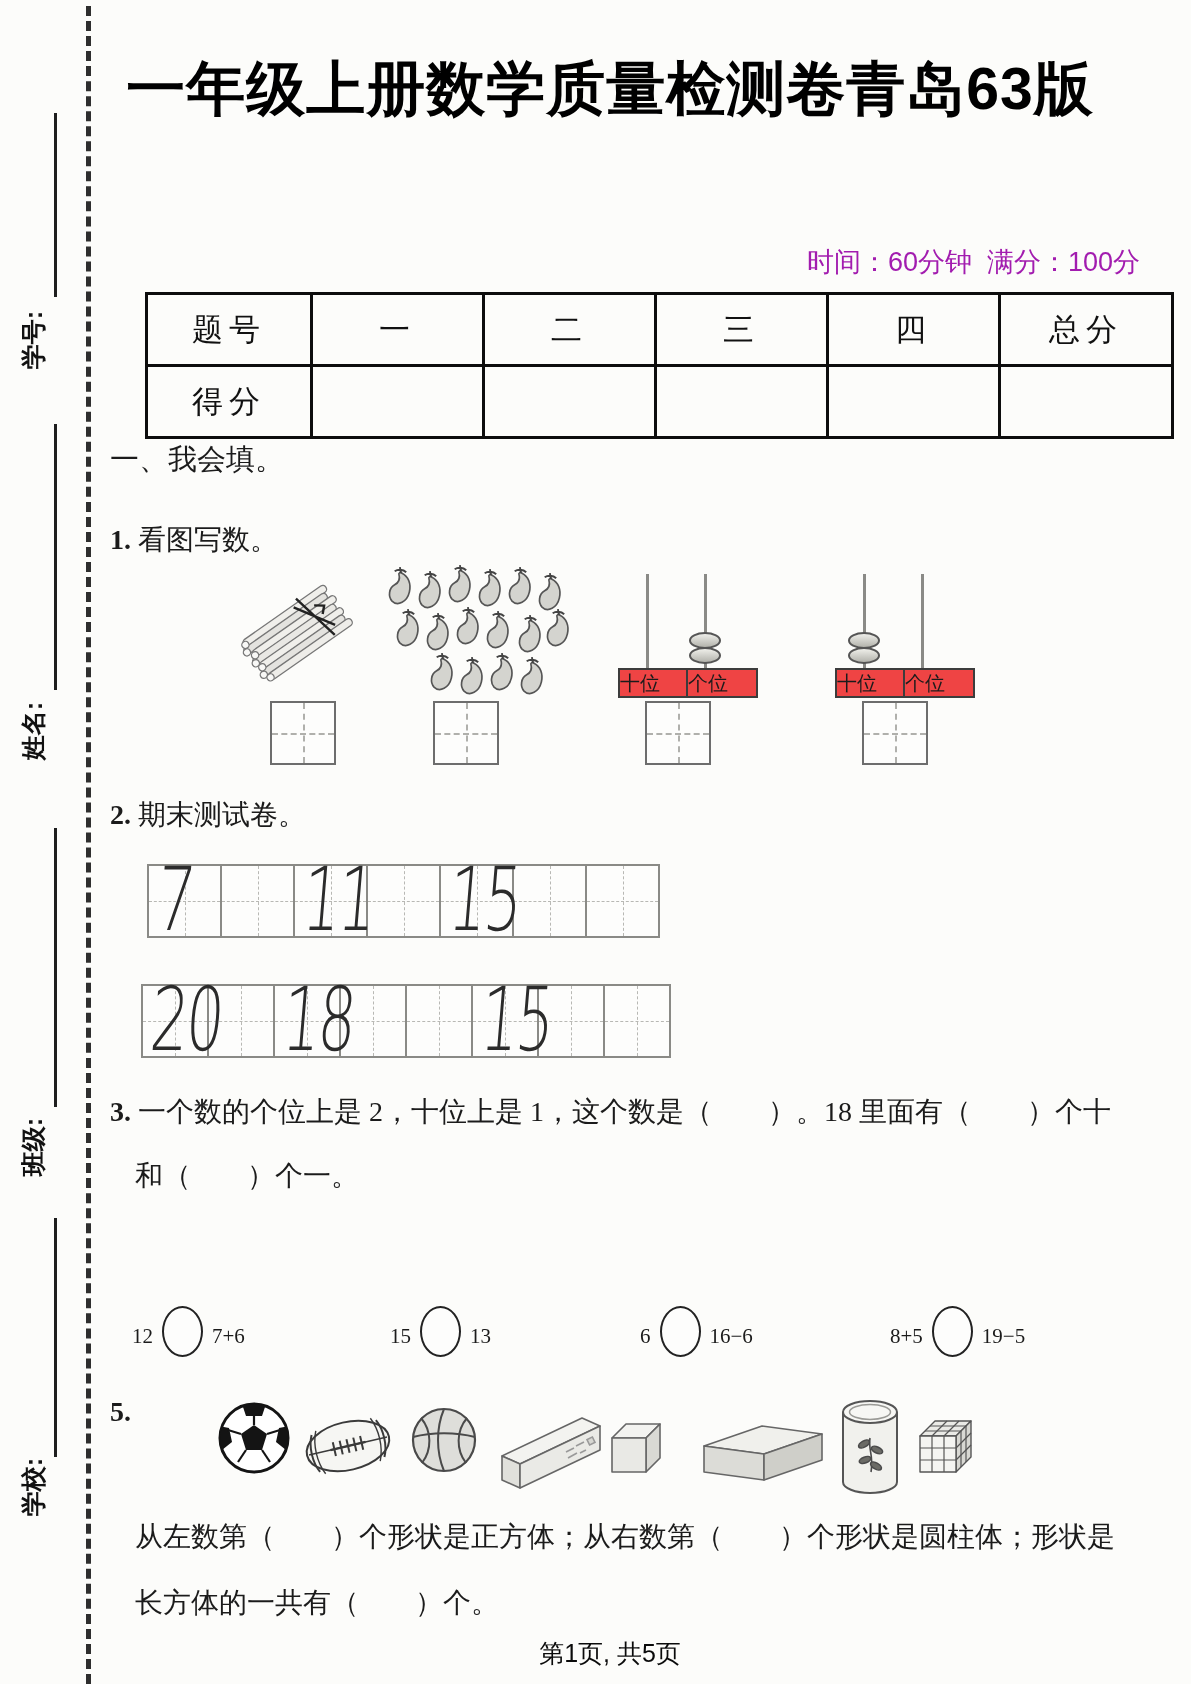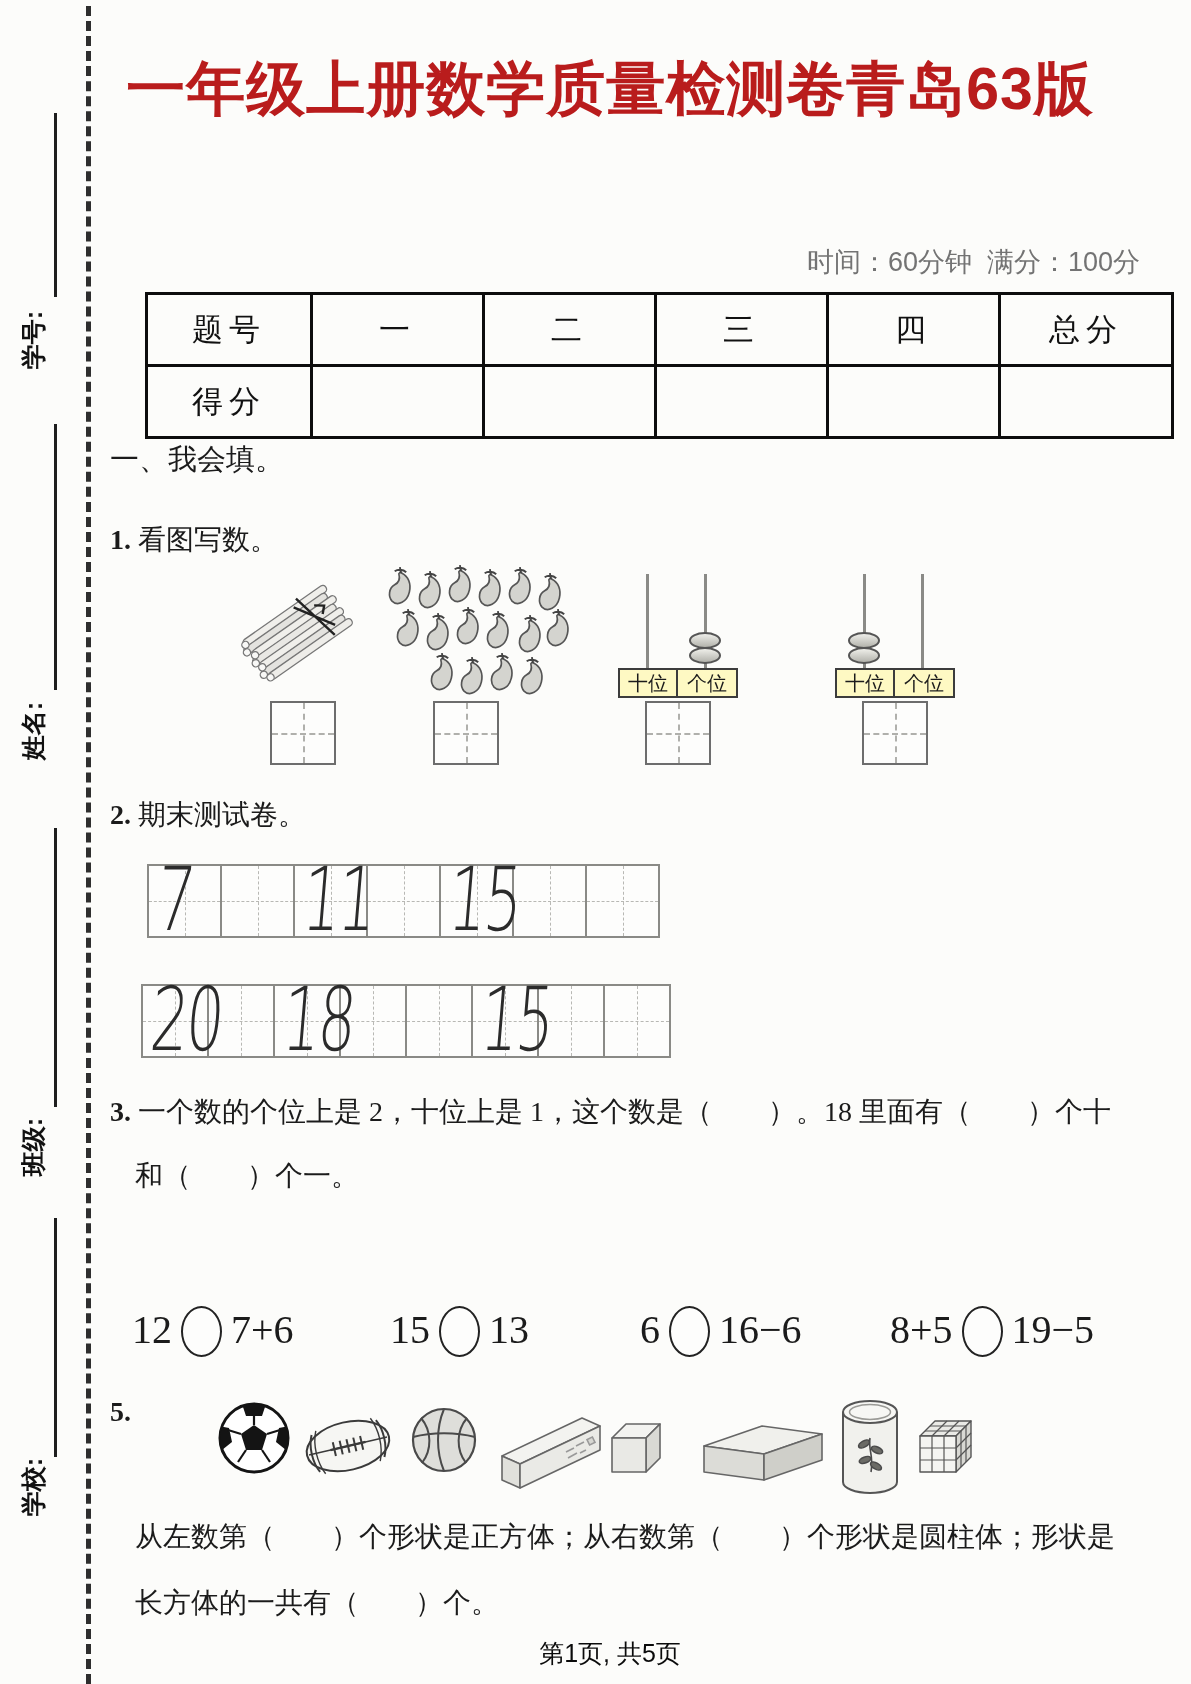--- a/index.html
+++ b/index.html
@@ -14,25 +14,25 @@
   .binding { position:absolute; left:86px; top:6px; bottom:0; width:0; border-left:5px dashed #2e2e2e; }
   .m-line { position:absolute; left:54px; width:2.5px; background:#1e1e1e; }
   .m-label {
     position:absolute; left:33px; white-space:nowrap;
     transform:translate(-50%,-50%) rotate(-90deg);
     font-family:"Liberation Sans", sans-serif; font-weight:bold; font-size:25px; color:#111;
   }
 
   
   .title { left:110px; width:1000px; top:50px; text-align:center;
-    font-family:"Liberation Sans", sans-serif; font-weight:900; font-size:59px; letter-spacing:1px; color:#b91c1c; }
+    font-family:"Liberation Sans", sans-serif; font-weight:900; font-size:59px; letter-spacing:1px; color:#000000; }
   .subtitle { left:110px; width:1000px; top:155px; text-align:center;
     font-family:"Liberation Sans", sans-serif; font-weight:bold; font-size:46px; color:#050505; }
   .meta { left:140px; width:1000px; top:244px; text-align:right; white-space:pre;
-    font-family:"Liberation Sans", sans-serif; font-size:27px; color:#737373; }
+    font-family:"Liberation Sans", sans-serif; font-size:27px; color:#a21caf; }
 
   
   table.score { position:absolute; left:145px; top:292px; border-collapse:collapse; table-layout:fixed; }
   table.score td { border:3px solid #0d0d0d; height:67px; text-align:center; vertical-align:middle;
     font-size:31px; letter-spacing:6px; color:#111; }
 
   .sec-title { left:110px; top:440px; font-size:29px; font-weight:normal; }
   .q-head { font-size:28px; white-space:pre; }
   .q-head b { font-family:"Liberation Serif", serif; }
   .q-text { font-size:28px; white-space:pre; }
@@ -43,38 +43,38 @@
   .wbox::after  { content:""; position:absolute; top:50%; left:0; right:0; border-top:2px dashed #b0b0ac; }
 
   
   .pv { position:absolute; width:150px; height:132px; }
   .pv .rod { position:absolute; top:4px; width:3px; height:94px; background:#8a8a86; }
   .pv .beads { position:absolute; }
   .pv .bead { display:block; width:32px; height:17px; margin-top:-2px;
     background:linear-gradient(#ececе8,#b5b5ae); background:linear-gradient(#ececе8,#b5b5ae);
     background:linear-gradient(#eeeee9,#b3b3ac); border:2px solid #555; border-radius:50%; box-sizing:border-box; }
   .pv .pv-labels { position:absolute; left:17px; top:98px; display:flex; }
-  .pv .pv-labels span { width:60px; height:30px; box-sizing:border-box; border:2.5px solid #3c3c3c;
-    font-size:20px; text-align:center; line-height:26px; background:#fef9c3; }
+  .pv .pv-labels span { width:70px; height:30px; box-sizing:border-box; border:2.5px solid #3c3c3c;
+    font-size:20px; line-height:26px; background:#ef4444; }
   .pv .pv-labels span + span { border-left:none; }
 
   
   .grid-row { position:absolute; display:flex; border:2px solid #8a8a86; background:#fdfdfc; }
   .gcell { position:relative; height:70px; border-right:2px solid #8a8a86; box-sizing:content-box; }
   .gcell:last-child { border-right:none; }
   .gcell::before { content:""; position:absolute; left:50%; top:0; bottom:0; border-left:1.5px dashed #b8b8b4; }
   .gcell::after  { content:""; position:absolute; top:50%; left:0; right:0; border-top:1.5px dashed #b8b8b4; }
   .digit { position:absolute; left:5px; bottom:0; z-index:2; color:#2b2b2b;
     font-family:"DejaVu Sans", sans-serif; font-size:88px; line-height:72px; font-weight:200;
     transform:scaleX(.68) skewX(-7deg); transform-origin:left bottom; letter-spacing:-4px; }
 
   
   .inline-circle { display:inline-block; width:40px; height:52px; border:2.5px solid #222;
     border-radius:50%; vertical-align:-16px; margin:0 6px; background:#fdfdfc; }
-  .cmp { position:absolute; font-size:40px; white-space:nowrap; }
+  .cmp { position:absolute; font-size:21px; white-space:nowrap; }
   .oval { display:inline-block; width:37px; height:47px; border:2.5px solid #222;
     border-radius:50%; vertical-align:-14px; margin:0 9px; background:#fdfdfc; }
 
   .footer { left:110px; width:1000px; top:1637px; text-align:center;
     font-family:"Liberation Sans", sans-serif; font-size:25px; color:#0a0a0a; }
 
   svg { display:block; }
 </style>
 </head>
 <body>

